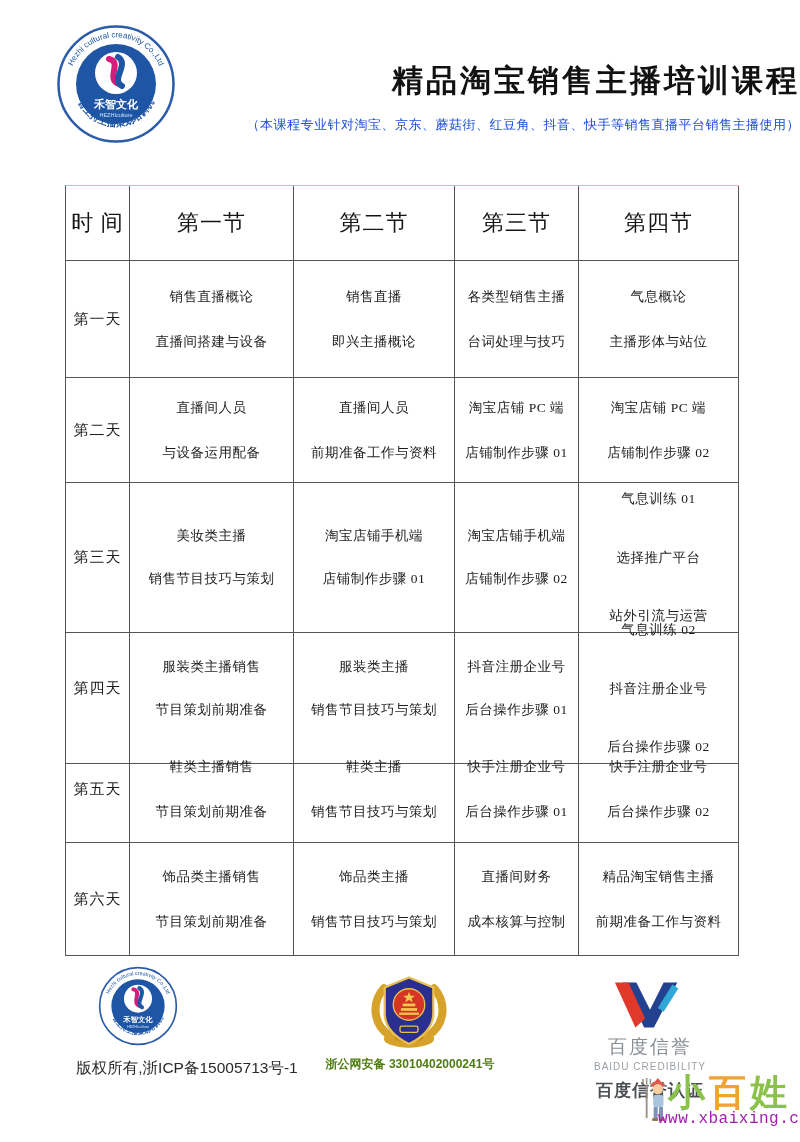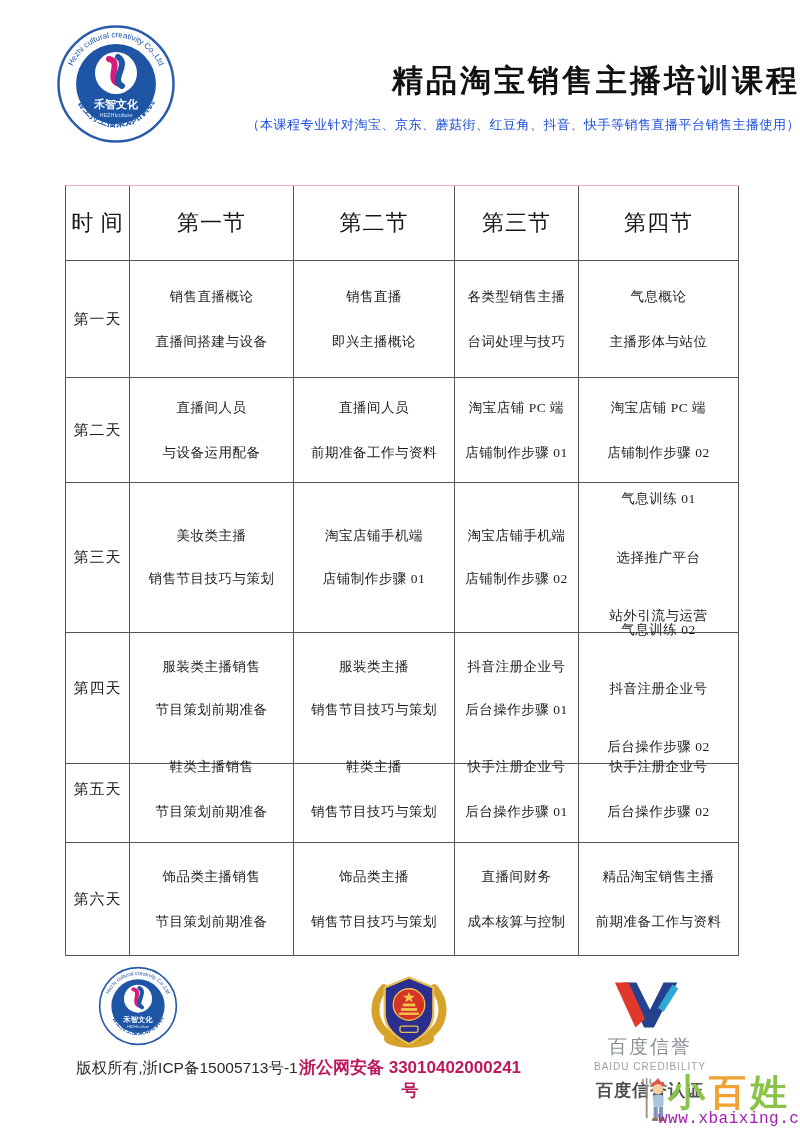--- a/index.html
+++ b/index.html
@@ -27,21 +27,21 @@
   .r1 { height:117px; } .r2 { height:105px; } .r3 { height:131px; }
   .r4 { height:123px; } .r5 { height:106px; } .r6 { height:113px; }
   .r3 .cell, .r4 .cell { gap:28px; }
   .c3line { gap:43px !important; }
 
   
   .copyright { position:absolute; left:58px; top:1058px; width:258px; text-align:center;
                font-family:"Liberation Sans","DejaVu Sans",sans-serif; font-size:15.5px; color:#2a2a2a; }
   .police-badge { position:absolute; left:364px; top:966px; width:90px; height:86px; }
   .police-filing { position:absolute; left:295px; top:1056px; width:230px; text-align:center;
-                   font-family:"Liberation Sans","DejaVu Sans",sans-serif; font-size:17px; font-weight:bold; color:#be185d; }
+                   font-family:"Liberation Sans","DejaVu Sans",sans-serif; font-size:12px; font-weight:bold; color:#4d7c0f; }
   .baidu-block { position:absolute; left:578px; top:978px; width:144px; text-align:center;
                  font-family:"Liberation Sans","DejaVu Sans",sans-serif; }
   .baidu-v { width:78px; height:52px; display:block; margin:0 auto; }
   .baidu-name { margin-top:4px; font-size:19px; letter-spacing:2px; color:#8a8f94; }
   .baidu-name-en { margin-top:1px; font-size:10px; letter-spacing:1px; color:#9aa0a5; }
   .baidu-cert { margin-top:7px; font-size:17px; font-weight:bold; letter-spacing:1px; color:#4a4e52; }
 
   
   .watermark { position:absolute; right:2px; bottom:4px; width:156px; height:64px; }
   .wm-farmer { position:absolute; left:0; bottom:2px; width:28px; height:60px; }

